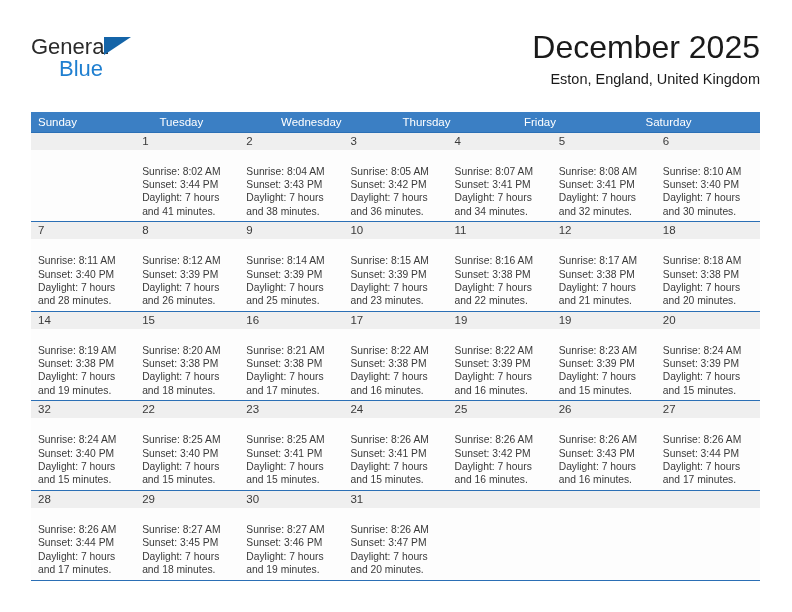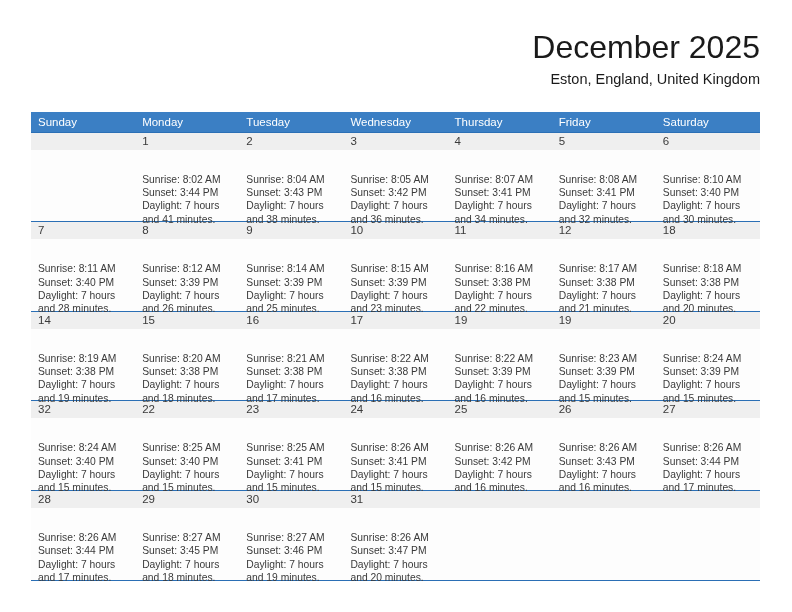--- a/index.html
+++ b/index.html
@@ -133,50 +133,54 @@
     box-sizing: border-box;
   }
 
   .week-details {
     display: flex;
     background: #fdfdfd;
     height: 72px;
   }
   .det-cell {
     flex: 1 1 0;
-    padding: 23px 6px 0 7px;
+    padding: 15px 6px 0 7px;
     box-sizing: border-box;
   }
   .det-line {
     font-size: 10.3px;
     color: #3a3a3a;
     line-height: 13.3px;
     white-space: nowrap;
   }
 </style>
 </head>
 <body>
 
 <div id="page">
 
   <div class="header">
 
+    <div class="brand">
+      <span class="brand-line1">General</span>
+      <span class="brand-triangle"></span>
+      <span class="brand-line2">Blue</span>
+    </div>
 
     <div class="title-block">
       <div class="cal-title">December 2025</div>
       <div class="cal-subtitle">Eston, England, United Kingdom</div>
     </div>
 
   </div>
 
   <div class="calendar">
 
     <div class="dow-row">
       <div class="dow-cell">Sunday</div>
-      <div class="dow-cell">Monday</div>
       <div class="dow-cell">Tuesday</div>
       <div class="dow-cell">Wednesday</div>
       <div class="dow-cell">Thursday</div>
       <div class="dow-cell">Friday</div>
       <div class="dow-cell">Saturday</div>
     </div>
 
     <div class="week">
       <div class="week-numbers">
         <div class="num-cell"></div>

